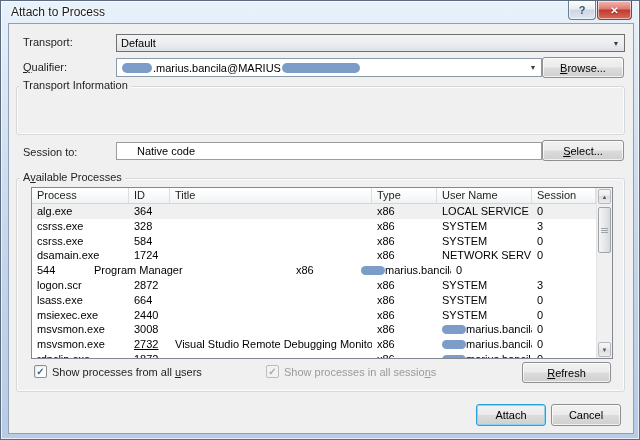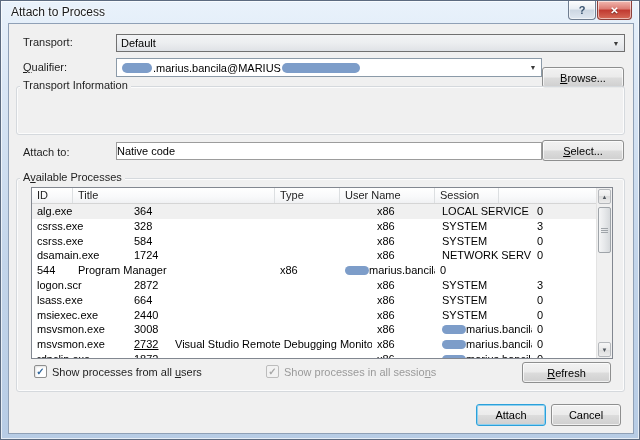--- a/index.html
+++ b/index.html
@@ -48,21 +48,21 @@
     position:absolute; display:flex; align-items:center; padding-left:4px;
     border:1px solid #707070; font-size:11px; color:#000;
   }
   .combo.gray  { background:linear-gradient(180deg,#f2f3f5 0%,#eceef0 50%,#dfe2e6 100%); }
   .combo.white { background:#fff; border-color:#8b9aa8; }
   .combo .combo-text { white-space:nowrap; overflow:hidden; }
   .combo .arrow { margin-left:auto; width:16px; text-align:center; font-size:7px; color:#3c3c3c; flex:none; }
 
   .field {
     position:absolute; background:#fff; border:1px solid #9c9c9c;
-    font-size:11px; color:#000; padding:2px 0 0 0;
+    font-size:11px; color:#000; padding:2px 0 0 20px;
   }
 
   
   .btn {
     position:absolute; font-family:"Liberation Sans",sans-serif; font-size:11px; color:#000;
     background:linear-gradient(180deg,#f2f2f2 0%,#ebebeb 48%,#dcdcdc 52%,#cfcfcf 100%);
     border:1px solid #8e8f8f; border-radius:3px; cursor:default;
     box-shadow: inset 0 0 0 1px rgba(255,255,255,.7);
   }
   .btn.default {
@@ -161,35 +161,36 @@
       <span class="arrow">▼</span>
     </div>
 
     <span class="lbl" style="left:14px; top:37px;"><span></span><u>Q</u><span>ualifier:</span></span>
     <div class="combo white" style="left:107px; top:34px; width:426px; height:19px;">
       <span class="blob" style="width:30px;"></span>
       <span class="combo-text">.marius.bancila@MARIUS</span>
       <span class="blob" style="width:78px;"></span>
       <span class="arrow">▼</span>
     </div>
-    <button class="btn" style="left:533px; top:43px; width:82px; height:21px;"><span></span><u>B</u><span>rowse...</span></button>
+    <button class="btn" style="left:533px; top:33px; width:82px; height:21px;"><span></span><u>B</u><span>rowse...</span></button>
 
     <div class="groupbox" style="left:7px; top:62px; width:609px; height:49px;"></div>
     <span class="grouplabel" style="left:11px; top:55px;">Transport Information</span>
 
-    <span class="lbl" style="left:14px; top:122px;">Attach to:</span>
+    <span class="lbl" style="left:14px; top:122px;">Session to:</span>
     <div class="field" style="left:107px; top:118px; width:426px; height:18px;">Native code</div>
     <button class="btn" style="left:533px; top:116px; width:82px; height:21px;"><span></span><u>S</u><span>elect...</span></button>
 
     <div class="groupbox" style="left:7px; top:154px; width:609px; height:214px;"></div>
     <span class="grouplabel" style="left:11px; top:147px;"><span>A</span><u>v</u><span>ailable Processes</span></span>
 
     <div class="ptable">
       <div class="tleft">
         <div class="thead">
+            <div class="hcell" style="width: 97px;">Process</div>
             <div class="hcell" style="width: 41px;">ID</div>
             <div class="hcell" style="width: 202px;">Title</div>
             <div class="hcell" style="width: 65px;">Type</div>
             <div class="hcell" style="width: 95px;">User Name</div>
             <div class="hcell" style="width: 64px;">Session</div>
           </div>
         <div class="tbody">
             <div class="trow sel">
               <div class="tcell" style="width: 97px;">alg.exe</div>
               <div class="tcell" style="width: 41px;">364</div>
@@ -217,21 +218,21 @@
             <div class="trow">
               <div class="tcell" style="width: 97px;">dsamain.exe</div>
               <div class="tcell" style="width: 41px;">1724</div>
               <div class="tcell" style="width: 202px;"></div>
               <div class="tcell" style="width: 65px;">x86</div>
               <div class="tcell" style="width: 95px;">NETWORK SERVICE</div>
               <div class="tcell" style="width: 64px;">0</div>
             </div>
             <div class="trow">
               <div class="tcell" style="width: 41px;">544</div>
-              <div class="tcell" style="width: 202px;">Program Manager</div>
+              <div class="tcell" style="width: 202px; margin-left: 16px;">Program Manager</div>
               <div class="tcell" style="width: 65px;">x86</div>
               <div class="tcell" style="width: 95px;"><span class="blob"></span>marius.bancila</div>
               <div class="tcell" style="width: 64px;">0</div>
             </div>
             <div class="trow">
               <div class="tcell" style="width: 97px;">logon.scr</div>
               <div class="tcell" style="width: 41px;">2872</div>
               <div class="tcell" style="width: 202px;"></div>
               <div class="tcell" style="width: 65px;">x86</div>
               <div class="tcell" style="width: 95px;">SYSTEM</div>

